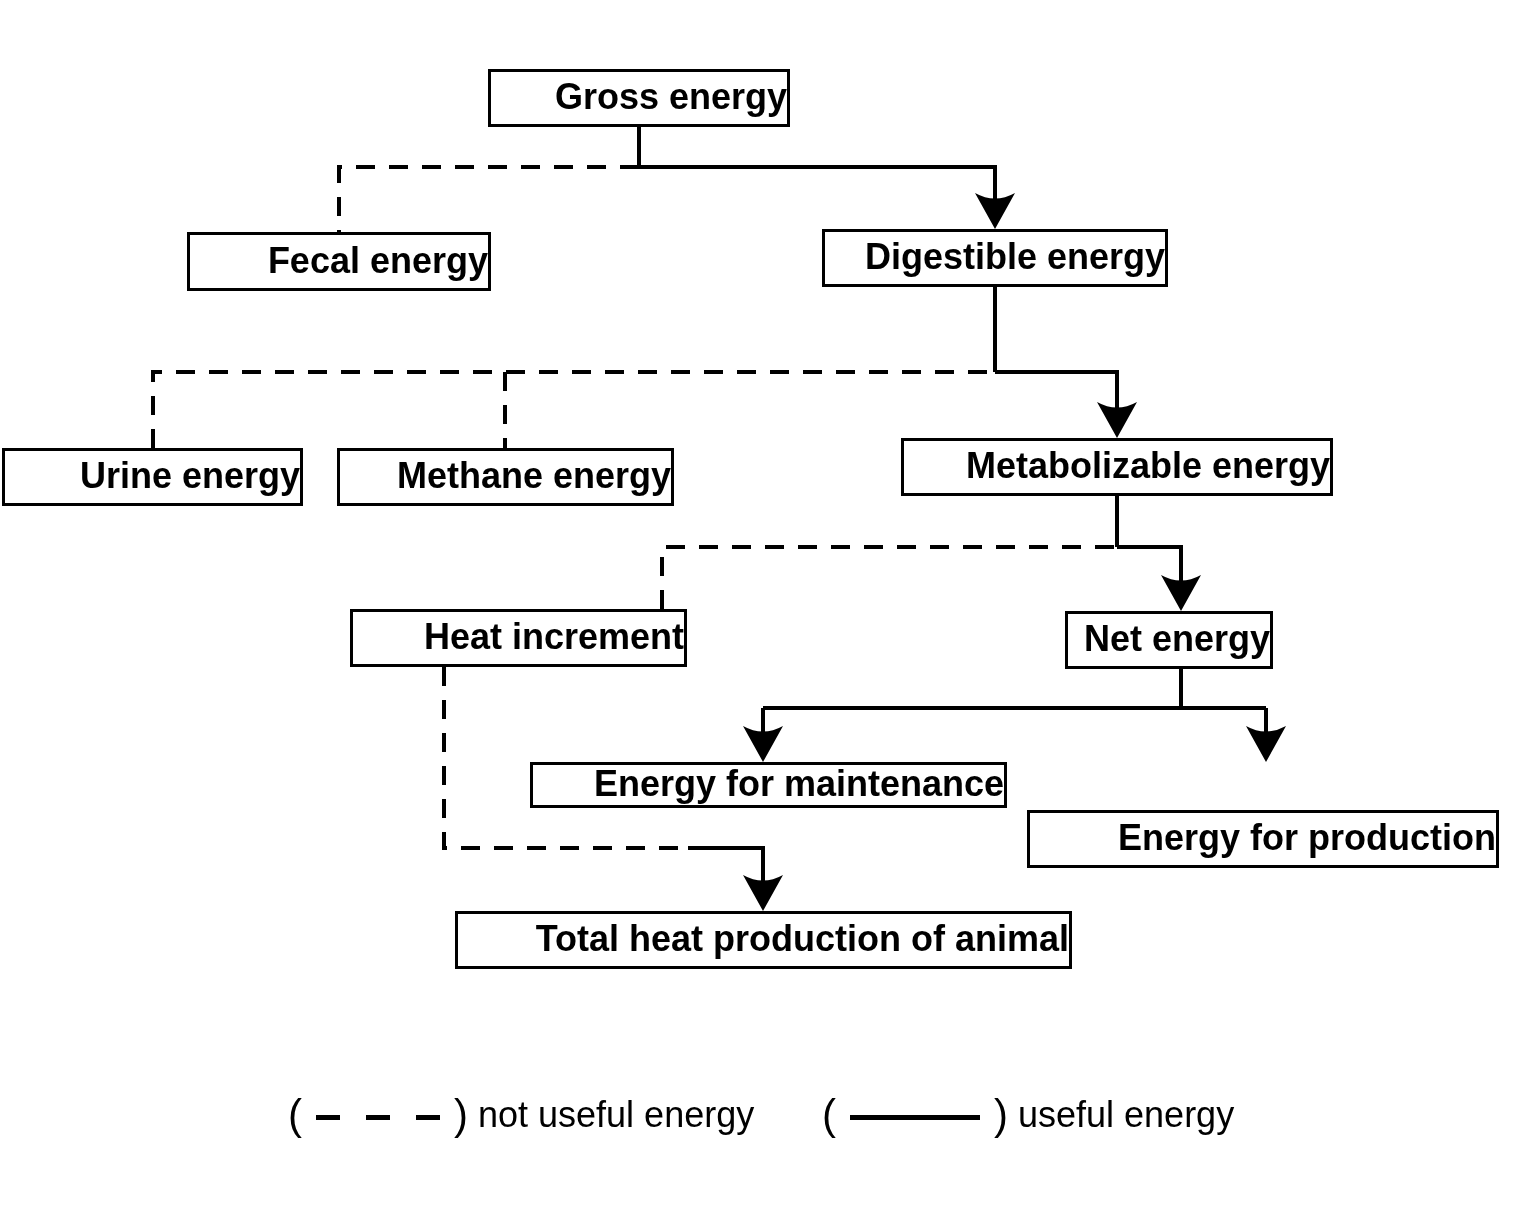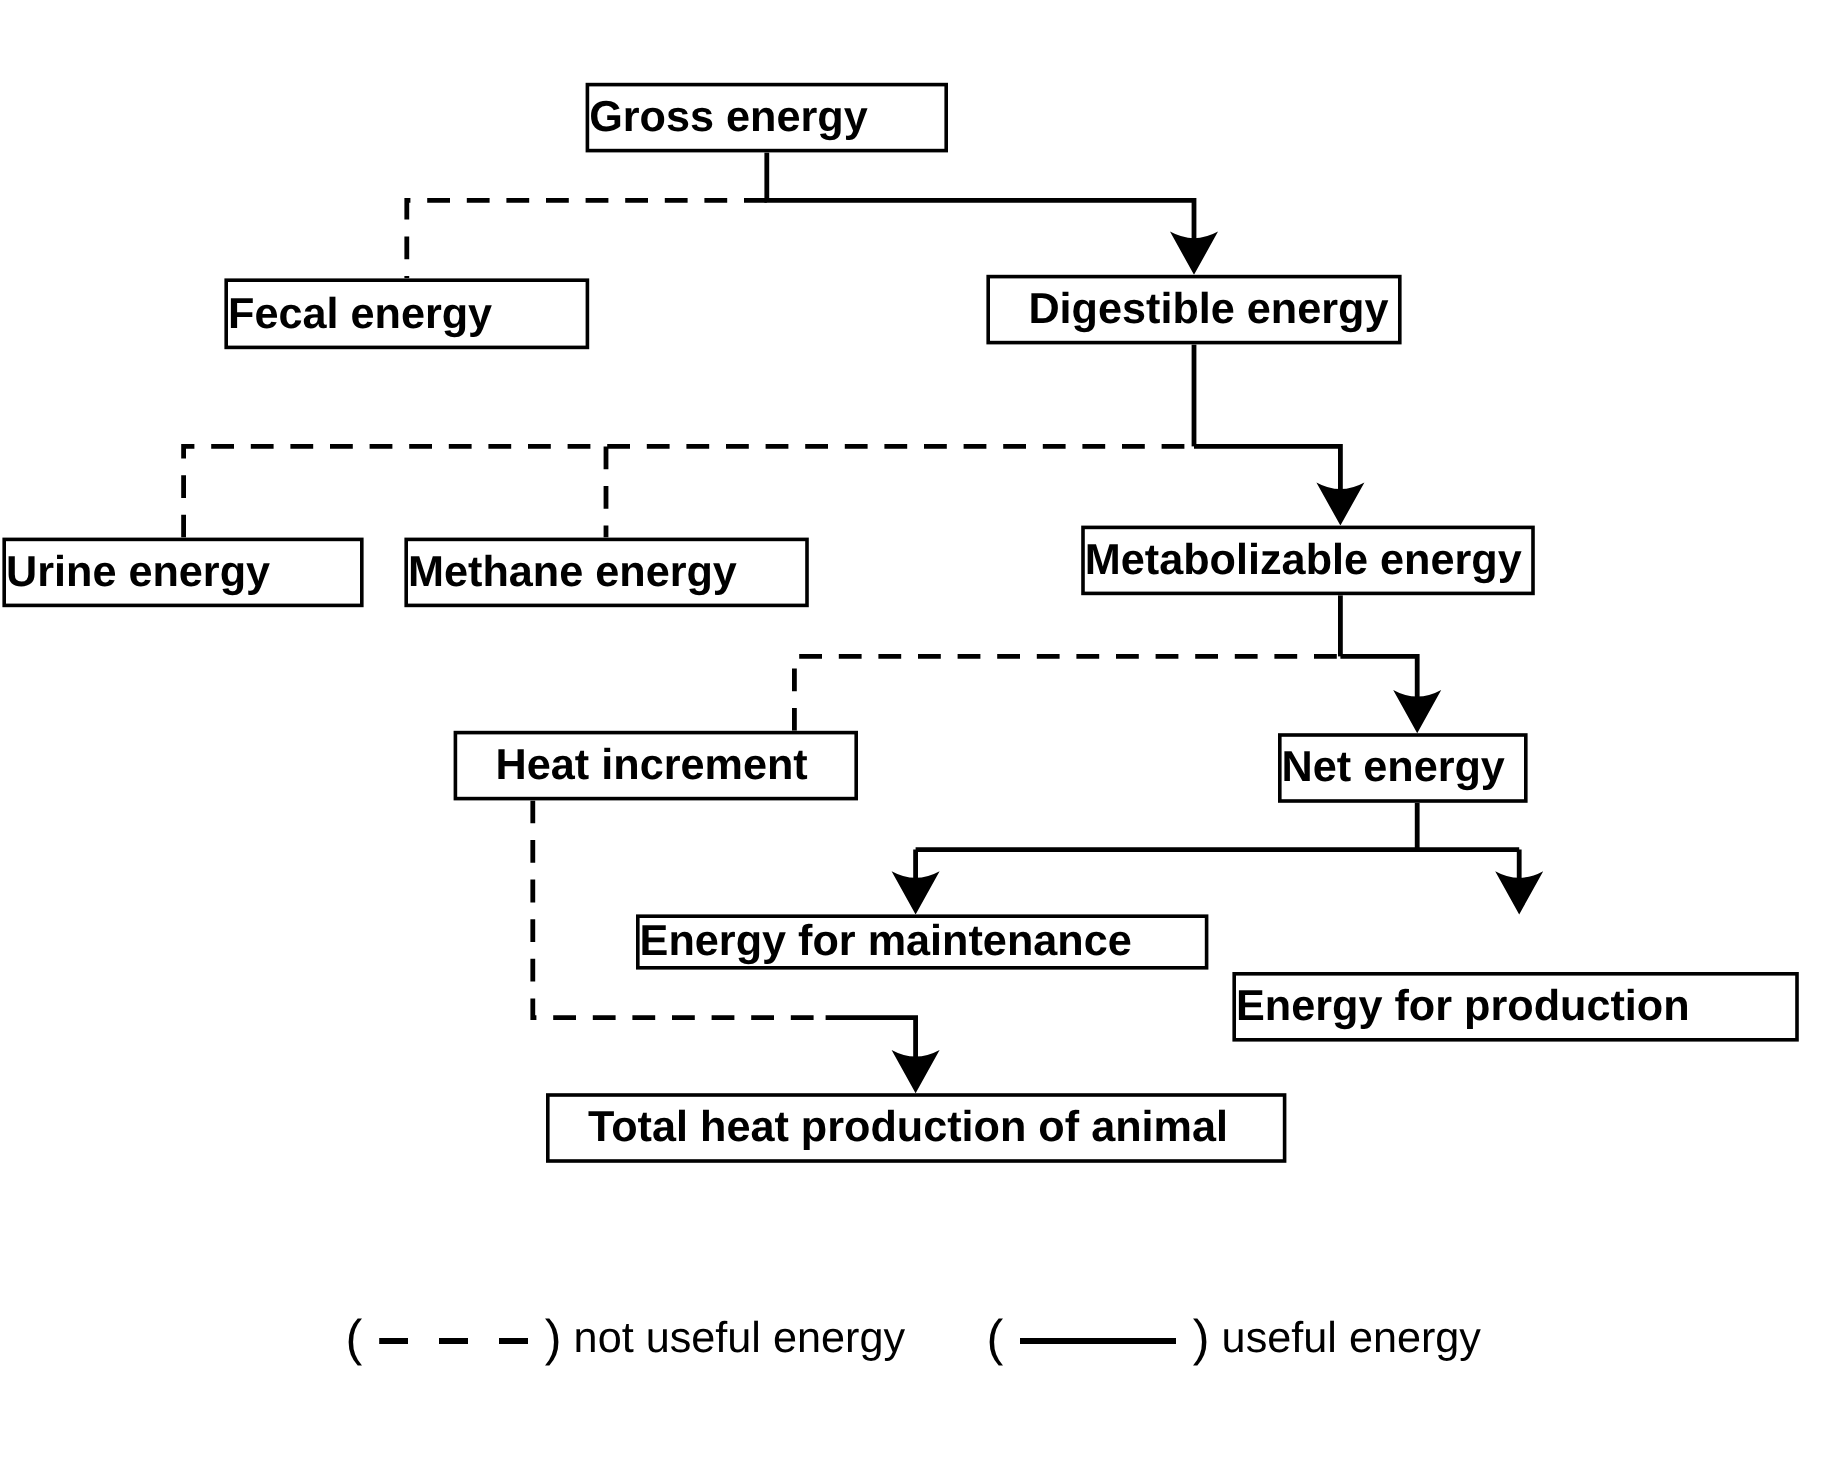--- a/index.html
+++ b/index.html
@@ -22,21 +22,21 @@
     width: 1536px;
     height: 1229px;
   }
   .node {
     position: absolute;
     box-sizing: border-box;
     border: 3px solid #000000;
     background: #ffffff;
     display: flex;
     align-items: center;
-    justify-content: flex-start;
+    justify-content: flex-end;
     font-weight: 700;
     font-size: 36px;
     color: #000000;
     white-space: nowrap;
     line-height: 1;
     padding-bottom: 2px;
   }
   .legend-group {
     position: absolute;
     display: flex;
@@ -123,25 +123,25 @@
   </div>
 
   <div class="node" style="left:2px; top:448px; width:301px; height:58px;">
     <span>Urine energy</span>
   </div>
 
   <div class="node" style="left:337px; top:448px; width:337px; height:58px;">
     <span>Methane energy</span>
   </div>
 
-  <div class="node" style="left:901px; top:438px; width:378px; height:58px;">
+  <div class="node" style="left:901px; top:438px; width:432px; height:58px;">
     <span>Metabolizable energy</span>
   </div>
 
-  <div class="node" style="left:378px; top:609px; width:337px; height:58px;padding-left:32px;">
+  <div class="node" style="left:350px; top:609px; width:337px; height:58px;padding-left:32px;">
     <span>Heat increment</span>
   </div>
 
   <div class="node" style="left:1065px; top:611px; width:208px; height:58px;">
     <span>Net energy</span>
   </div>
 
   <div class="node" style="left:530px; top:762px; width:477px; height:46px;">
     <span>Energy for maintenance</span>
   </div>

